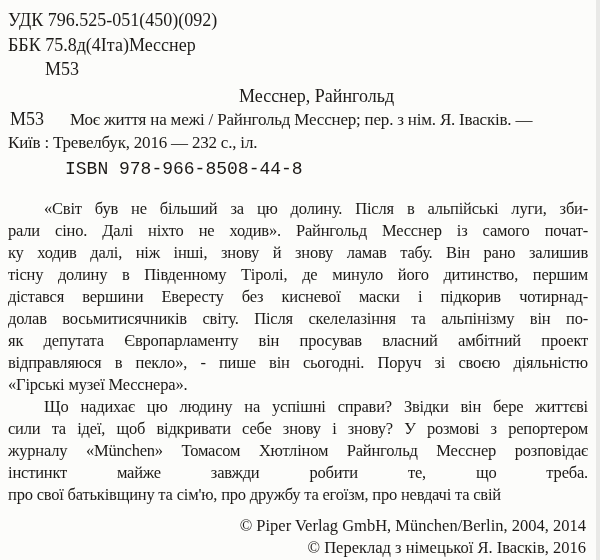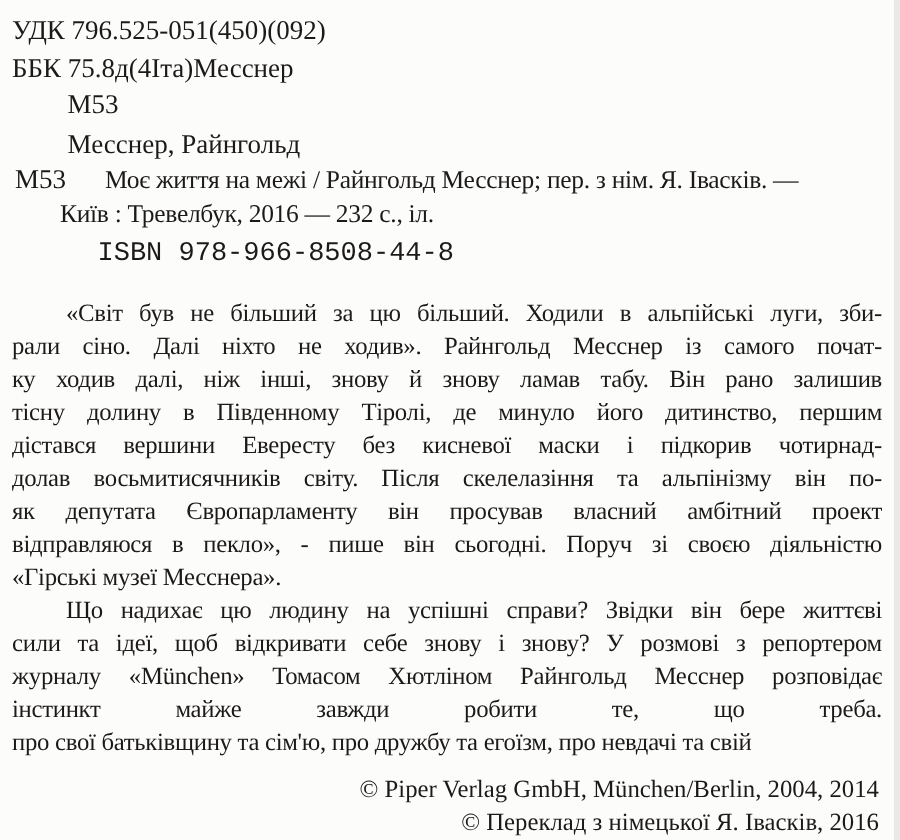--- a/index.html
+++ b/index.html
@@ -24,39 +24,39 @@
   }
   .cip-code {
     margin-left: 37px;
     line-height: 22px;
   }
   .author-heading {
     font-size: 18px;
     margin-top: 5px;
     margin-left: 37px;
     line-height: 23px;
+    text-align: center;
   }
   .entry-line1 {
     position: relative;
     font-size: 17px;
     line-height: 23px;
     padding-left: 62px;
     letter-spacing: -0.2px;
   }
   .entry-code {
     position: absolute;
     left: 2px;
     top: 0;
     font-size: 18px;
     letter-spacing: 0;
   }
   .entry-line2 {
     font-size: 17px;
     line-height: 23px;
-    margin-left: 32px;
     letter-spacing: -0.2px;
   }
   .isbn-line {
     font-size: 18px;
     line-height: 24px;
     margin-left: 57px;
     margin-top: 3px;
     font-family: Liberation Mono, monospace;
   }
   .annotation {
@@ -100,21 +100,21 @@
 
   <div class="entry-line1">
     <span class="entry-code">М53</span>
     <span>Моє життя на межі / Райнгольд Месснер; пер. з нім. Я. Івасків. —</span>
   </div>
   <div class="entry-line2">Київ : Тревелбук, 2016 — 232 с., іл.</div>
 
   <div class="isbn-line">ISBN 978-966-8508-44-8</div>
 
   <div class="annotation">
-      <div class="text-line">«Світ був не більший за цю більший. Ходили в альпійські луги, зби-</div>
+      <div class="text-line">«Світ був не більший за цю долину. Після в альпійські луги, зби-</div>
       <div class="text-line">рали сіно. Далі ніхто не ходив». Райнгольд Месснер із самого почат-</div>
       <div class="text-line">ку ходив далі, ніж інші, знову й знову ламав табу. Він рано залишив</div>
       <div class="text-line">тісну долину в Південному Тіролі, де минуло його дитинство, першим</div>
       <div class="text-line">дістався вершини Евересту без кисневої маски і підкорив чотирнад-</div>
       <div class="text-line">долав восьмитисячників світу. Після скелелазіння та альпінізму він по-</div>
       <div class="text-line">як депутата Європарламенту він просував власний амбітний проект</div>
       <div class="text-line">відправляюся в пекло», - пише він сьогодні. Поруч зі своєю діяльністю</div>
       <div class="text-line">«Гірські музеї Месснера».</div>
     </div>
   <div class="annotation" style="margin-top:0;">

